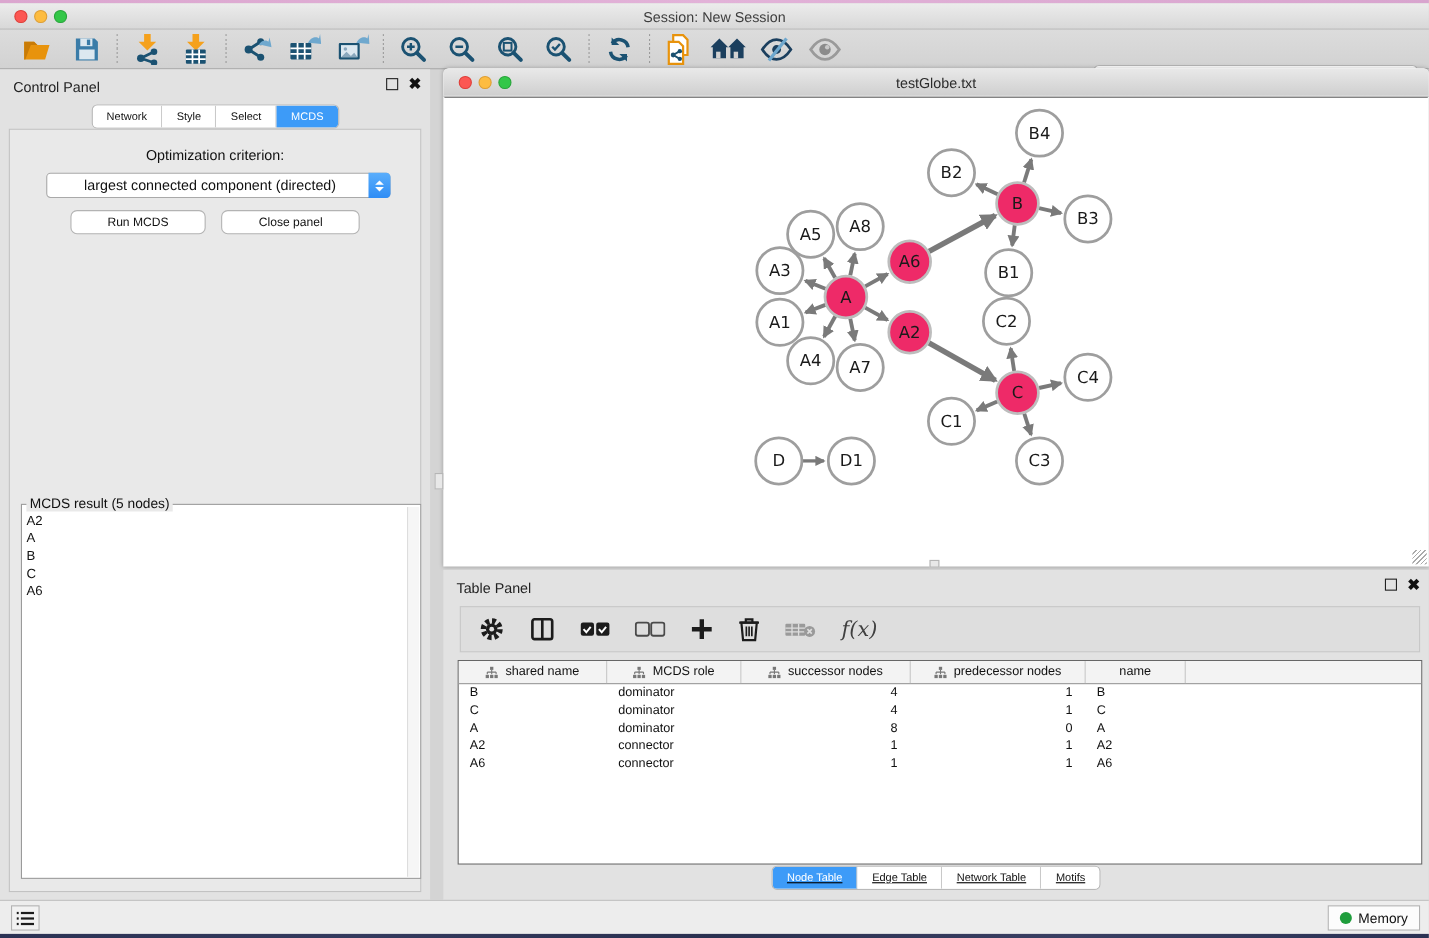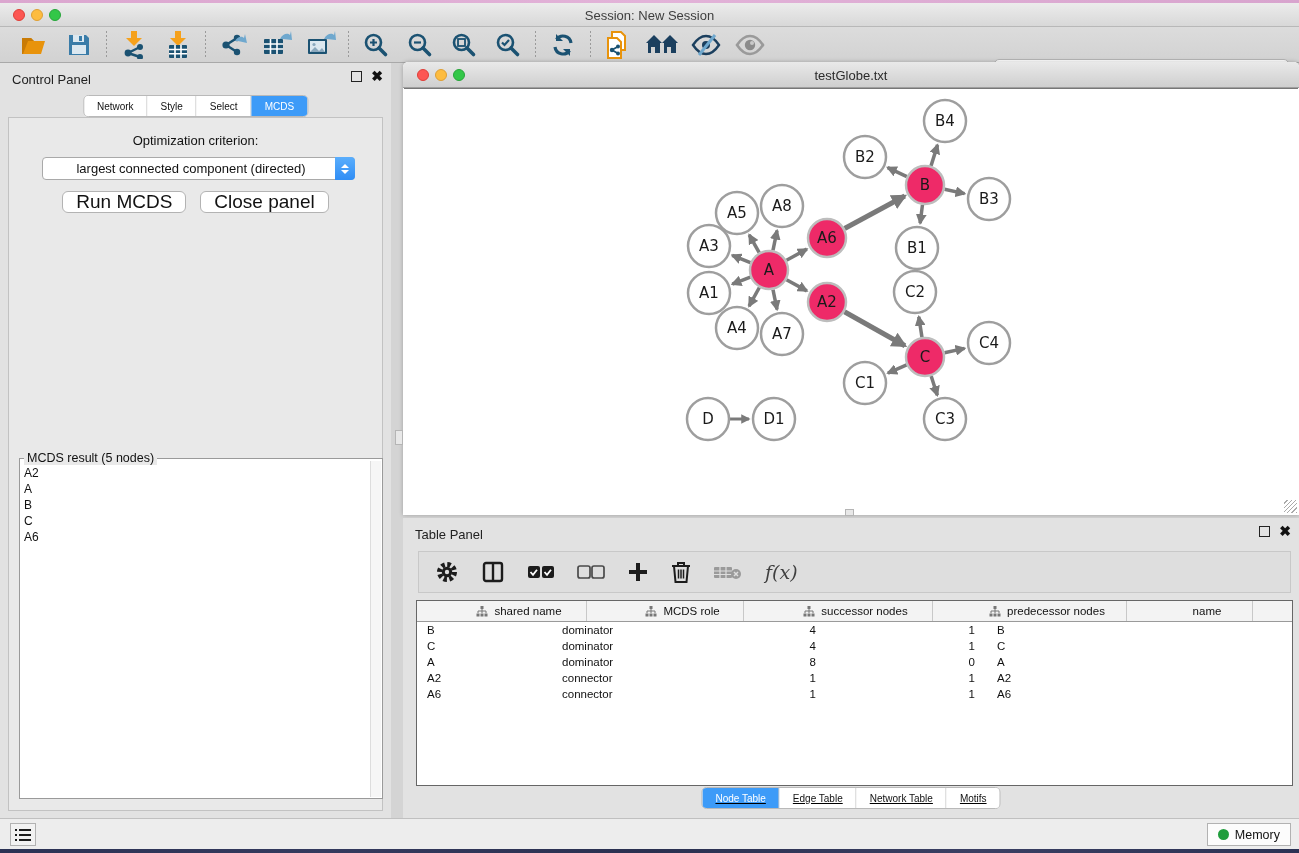--- a/index.html
+++ b/index.html
@@ -56,21 +56,21 @@
     background:#fff; border:1px solid #a9a9a9; border-radius:4px; display:flex; align-items:center; }
   #criterion-select .sel-text { flex:1; text-align:center; font-size:13px; color:#111; padding-left:4px; }
   #criterion-select .stepper { width:20px; height:23px; margin:-1px -1px -1px 0;
     background:linear-gradient(#5aaefc,#2f8df5); border-radius:0 4px 4px 0;
     display:flex; flex-direction:column; align-items:center; justify-content:center; gap:2px; }
   .chev { width:0; height:0; border-left:4px solid transparent; border-right:4px solid transparent; }
   .chev.up   { border-bottom:4px solid #fff; }
   .chev.down { border-top:4px solid #fff; }
   #cp-buttons { position:absolute; width:100%; top:73px; display:flex; justify-content:center; gap:14px; }
   .mac-btn { background:#fff; border:1px solid #b3b3b3; border-radius:6px; height:22px;
-    padding:0 13px; font-size:19px; color:#111; display:flex; align-items:center;text-align:right; }
+    padding:0 33px; font-size:11px; color:#111; display:flex; align-items:center;text-align:right; }
 
   #mcds-box { position:absolute; left:10px; top:340px; width:364px; height:341px;
     background:#fff; border:1px solid #9a9a9a; }
   #mcds-legend { position:absolute; left:4px; top:-8px; background:#e9e9e9;
     padding:0 3px; font-size:12.5px; color:#111; }
   #mcds-list { position:absolute; left:4px; top:6px; font-size:12px; color:#111; line-height:16px; }
   #mcds-scroll { position:absolute; right:1px; top:2px; width:11px; height:336px;
     background:#f6f6f6; border-left:1px solid #ddd; }
 
   
@@ -95,21 +95,21 @@
   #tp-toolbar { position:absolute; left:15px; top:33px; width:873px; height:42px;
     background:#dedede; border:1px solid #c8c8c8; display:flex; align-items:center;
     gap:22px; padding-left:16px; }
   .tp-icon { display:flex; align-items:center; justify-content:center; height:30px; }
   .fx { font-family:"DejaVu Serif", serif; font-style:italic; font-size:19px; color:#404040; }
 
   #node-table { position:absolute; left:13px; top:82px; width:877px; height:186px;
     background:#fff; border:1px solid #666; overflow:hidden; }
   #nt-header { display:flex; height:21px; background:#f3f3f3; border-bottom:1px solid #9a9a9a; }
   .nt-hcell { display:flex; align-items:center; justify-content:center; gap:6px;
-    font-size:11.5px; color:#111; border-right:1px solid #c8c8c8;margin-left:35px; }
+    font-size:11.5px; color:#111; border-right:1px solid #c8c8c8; }
   .nt-hcell:last-child { border-right:1px solid #c8c8c8; }
   .nt-row { display:flex; height:16px; align-items:center; }
   .nt-cell { font-size:11.5px; color:#111; font-family:"Liberation Sans",sans-serif; }
   .al { text-align:left; } .ar { text-align:right; }
 
   #tp-tabs { position:absolute; left:50%; transform:translateX(-50%); top:269px;text-decoration:underline; }
 
   
   #statusbar { left:0; top:818px; width:1299px; height:31px; background:#ededed;
     border-top:1px solid #c0c0c0; }

